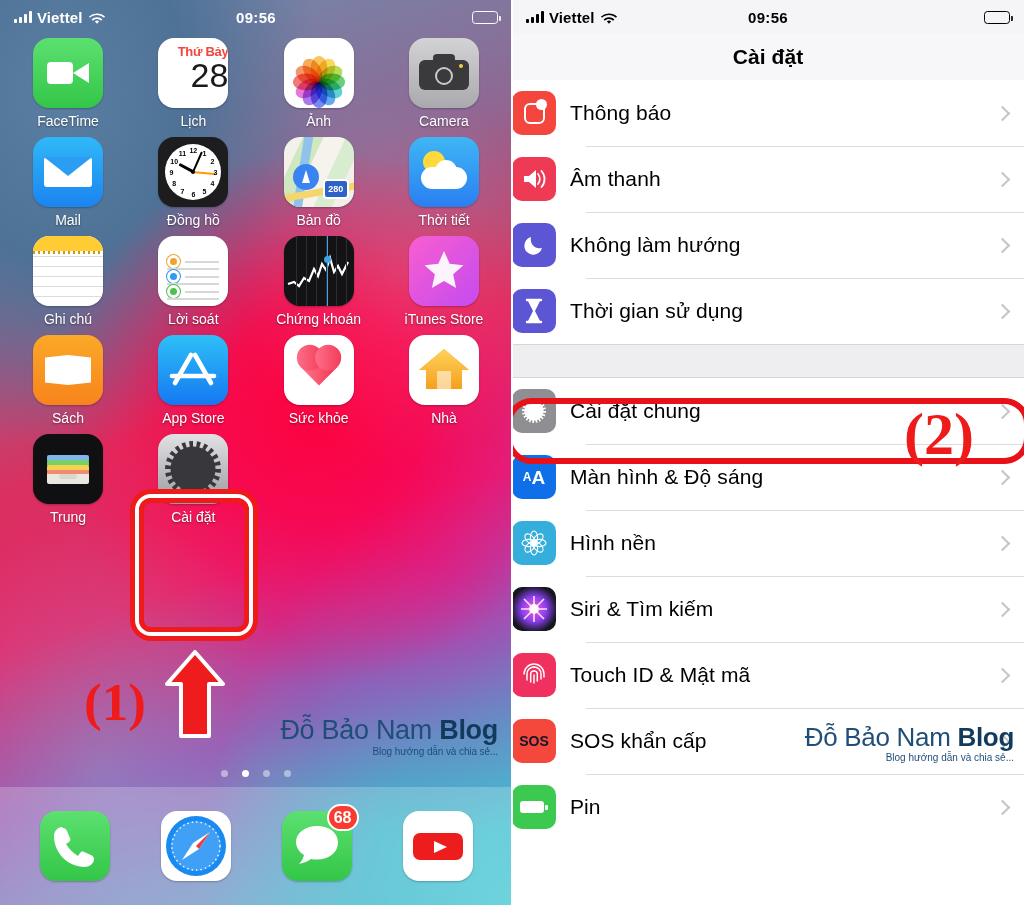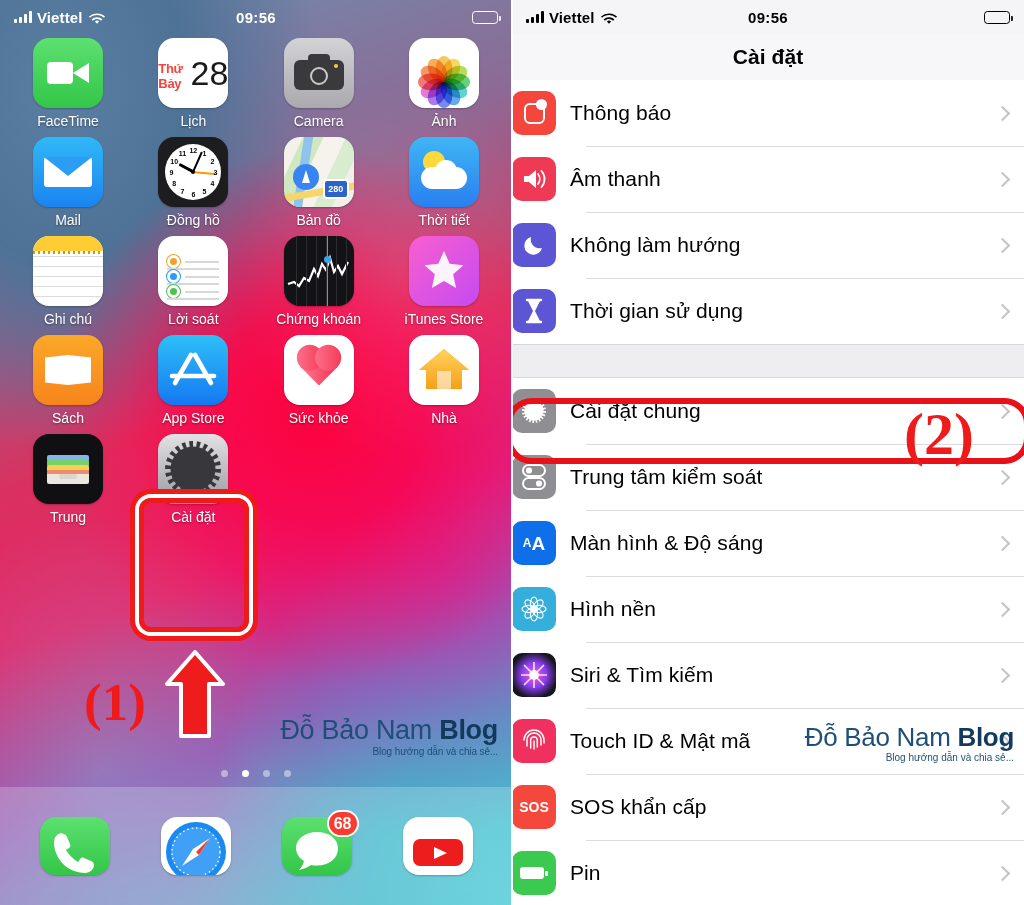--- a/index.html
+++ b/index.html
@@ -53,21 +53,21 @@
           overflow:hidden; box-shadow:0 1px 2px rgba(0,0,0,.25); }
   .app-label { margin-top:5px; font-size:14px; color:#fff; font-weight:500;
                text-shadow:0 1px 2px rgba(0,0,0,.45); white-space:nowrap; }
 
   
   .ic-facetime { background:linear-gradient(180deg,#5ce070,#33c648); }
   .ic-facetime::before{content:"";position:absolute;left:14px;top:24px;width:26px;height:22px;
       background:#fff;border-radius:4px;}
   .ic-facetime::after{content:"";position:absolute;left:40px;top:25px;width:0;height:0;
       border-top:10px solid transparent;border-bottom:10px solid transparent;border-right:16px solid #fff;}
-  .ic-cal { background:#fff; display:flex; flex-direction:row; align-items:center; }
+  .ic-cal { background:#fff; display:flex; flex-direction:column; align-items:flex-end; }
   .ic-cal .d1 { font-size:13px; color:#f4453c; font-weight:600; margin-top:6px; letter-spacing:-.3px;}
   .ic-cal .d2 { font-size:34px; color:#1a1a1a; font-weight:300; line-height:34px; margin-top:-1px;}
   .ic-photos { background:#fff; }
   .ic-photos .pet { position:absolute; left:50%; top:50%; width:17px; height:26px;
       border-radius:50%; transform-origin:50% 100%; opacity:.82; mix-blend-mode:multiply; }
   .ic-camera { background:linear-gradient(180deg,#d3d3d6,#a9a9ae); }
   .ic-camera .body { position:absolute; left:10px; top:22px; width:50px; height:30px;
       background:#3a3a3c; border-radius:6px; }
   .ic-camera .hump { position:absolute; left:24px; top:16px; width:22px; height:10px;
       background:#3a3a3c; border-radius:4px 4px 0 0; }
@@ -139,21 +139,21 @@
 
   .heart { position:absolute; left:50%; top:46%; transform:translate(-50%,-50%) rotate(-45deg);
     width:26px; height:26px; background:linear-gradient(135deg,#ff7a92,#f2314f); }
   .heart::before,.heart::after{content:"";position:absolute;width:26px;height:26px;border-radius:50%;
     background:linear-gradient(135deg,#ff7a92,#f2314f);}
   .heart::before{top:-13px;left:0;} .heart::after{top:0;left:13px;}
 
   .dock { position:absolute; left:0; right:0; bottom:0; height:118px;
           background:rgba(255,255,255,0.22); backdrop-filter:blur(10px); z-index:4;
           display:flex; align-items:center; justify-content:space-around; padding:0 14px; }
-  .dock .icon { width:70px; height:58px;text-align:right; }
+  .dock .icon { width:70px; height:70px;text-align:right; }
 
   .pagedots { position:absolute; left:0; right:0; bottom:128px; display:flex;
               justify-content:center; gap:14px; z-index:4; }
   .pagedots span { width:7px; height:7px; border-radius:50%; background:rgba(255,255,255,.45); }
   .pagedots span.on { background:#fff; }
 
   .badge { position:absolute; top:-7px; right:-7px; min-width:27px; height:27px; padding:0 5px;
            background:#fb3b30; border:2px solid #fff; border-radius:14px; color:#fff;
            font-size:16px; font-weight:600; display:flex; align-items:center; justify-content:center; }
 
@@ -200,21 +200,21 @@
       background:#fff; border-radius:50%; }
   .si-sound { background:#ee3a54; }
   .si-dnd { background:#5c56d4; }
   .si-screen { background:#5c56d4; }
   .si-general { background:#8e8e93; }
   .si-control { background:#8e8e93; }
   .si-display { background:#0f6fe8; color:#fff; font-weight:700; }
   .si-wall { background:#35aedb; }
   .si-siri { background:radial-gradient(circle at 50% 50%, #ff5ec6 0%, #8a3df0 40%, #16161f 75%); }
   .si-touch { background:#f0305e; }
-  .si-sos { background:#f4483c; color:#ffffff; font-weight:700; font-size:14px; }
+  .si-sos { background:#f4483c; color:#0f172a; font-weight:700; font-size:14px; }
   .si-pin { background:#3cc94f; }
 
   .hl-row { position:absolute; z-index:8; border:6px solid #e8111a; border-radius:26px; }
   .wm2 { position:absolute; z-index:9; text-align:right; line-height:1; }
   .wm2 .l1 { font-size:26px; color:#1f4e79; letter-spacing:-.3px; }
   .wm2 .l1 b { color:#123a5c; }
   .wm2 .l2 { font-size:10px; color:#1f4e79; margin-top:3px; }
 
   .divider { position:absolute; left:511px; top:0; width:2px; height:905px;
              background:#fff; z-index:20; }
@@ -256,46 +256,46 @@
         <div class="app">
           <div class="icon ic-facetime"></div>
           <div class="app-label">FaceTime</div>
         </div>
         <div class="app">
           <div class="icon ic-cal">
             <div class="d1">Thứ Bảy</div>
             <div class="d2">28</div>
           </div>
           <div class="app-label">Lịch</div>
-        </div>
-        <div class="app">
-          <div class="icon ic-camera">
-            <span class="hump"></span>
-              <span class="body"></span>
-              <span class="lens"></span>
-              <span class="fl"></span>
-          </div>
-          <div class="app-label">Camera</div>
         </div>
         <div class="app">
           <div class="icon ic-photos" id="photosIcon">
               <span class="pet" style="background: rgb(246, 185, 59); transform: translate(-50%, -100%) rotate(0deg); margin-top: 9px;"></span>
               <span class="pet" style="background: rgb(247, 209, 58); transform: translate(-50%, -100%) rotate(30deg); margin-top: 9px;"></span>
               <span class="pet" style="background: rgb(168, 213, 53); transform: translate(-50%, -100%) rotate(60deg); margin-top: 9px;"></span>
               <span class="pet" style="background: rgb(73, 196, 94); transform: translate(-50%, -100%) rotate(90deg); margin-top: 9px;"></span>
               <span class="pet" style="background: rgb(63, 199, 201); transform: translate(-50%, -100%) rotate(120deg); margin-top: 9px;"></span>
               <span class="pet" style="background: rgb(63, 151, 232); transform: translate(-50%, -100%) rotate(150deg); margin-top: 9px;"></span>
               <span class="pet" style="background: rgb(91, 110, 232); transform: translate(-50%, -100%) rotate(180deg); margin-top: 9px;"></span>
               <span class="pet" style="background: rgb(154, 91, 232); transform: translate(-50%, -100%) rotate(210deg); margin-top: 9px;"></span>
               <span class="pet" style="background: rgb(224, 90, 208); transform: translate(-50%, -100%) rotate(240deg); margin-top: 9px;"></span>
               <span class="pet" style="background: rgb(239, 91, 91); transform: translate(-50%, -100%) rotate(270deg); margin-top: 9px;"></span>
               <span class="pet" style="background: rgb(242, 128, 74); transform: translate(-50%, -100%) rotate(300deg); margin-top: 9px;"></span>
               <span class="pet" style="background: rgb(245, 154, 53); transform: translate(-50%, -100%) rotate(330deg); margin-top: 9px;"></span>
             </div>
           <div class="app-label">Ảnh</div>
+        </div>
+        <div class="app">
+          <div class="icon ic-camera">
+            <span class="hump"></span>
+              <span class="body"></span>
+              <span class="lens"></span>
+              <span class="fl"></span>
+          </div>
+          <div class="app-label">Camera</div>
         </div>
       </div>
 
       <div class="row">
         <div class="app">
           <div class="icon ic-mail">
               <span class="env"></span>
               <span class="flap"></span>
             </div>
           <div class="app-label">Mail</div>
@@ -605,32 +605,20 @@
               <circle cx="35" cy="35" r="11" fill="none" stroke="#ffffff" stroke-width="3"></circle>
               <line x1="35" y1="35" x2="35" y2="24" stroke="#ffffff" stroke-width="3"></line>
               <line x1="35" y1="35" x2="44.52627944162883" y2="40.5" stroke="#ffffff" stroke-width="3"></line>
               <line x1="35" y1="35" x2="25.473720558371177" y2="40.5" stroke="#ffffff" stroke-width="3"></line>
             </svg>
         </div>
         <div class="slabel">Cài đặt chung</div>
         <div class="chev"></div>
       </div>
       <div class="srow">
-        <div class="sicon si-control">
-          <svg width="26" height="28" viewBox="0 0 26 28">
-              <rect x="2" y="2" width="22" height="11" rx="5.5" fill="none" stroke="#fff" stroke-width="2"></rect>
-              <circle cx="8" cy="7.5" r="3.1" fill="#fff"></circle>
-              <rect x="2" y="15" width="22" height="11" rx="5.5" fill="none" stroke="#fff" stroke-width="2"></rect>
-              <circle cx="18" cy="20.5" r="3.1" fill="#fff"></circle>
-            </svg>
-        </div>
-        <div class="slabel">Trung tâm kiểm soát</div>
-        <div class="chev"></div>
-      </div>
-      <div class="srow">
         <div class="sicon si-display">
           <span style="font-size:12px;line-height:1">A</span>
             <span style="font-size:19px;line-height:1">A</span>
         </div>
         <div class="slabel">Màn hình &amp; Độ sáng</div>
         <div class="chev"></div>
       </div>
       <div class="srow">
         <div class="sicon si-wall">
           <svg width="28" height="28" viewBox="0 0 28 28" id="flowerSvg">

